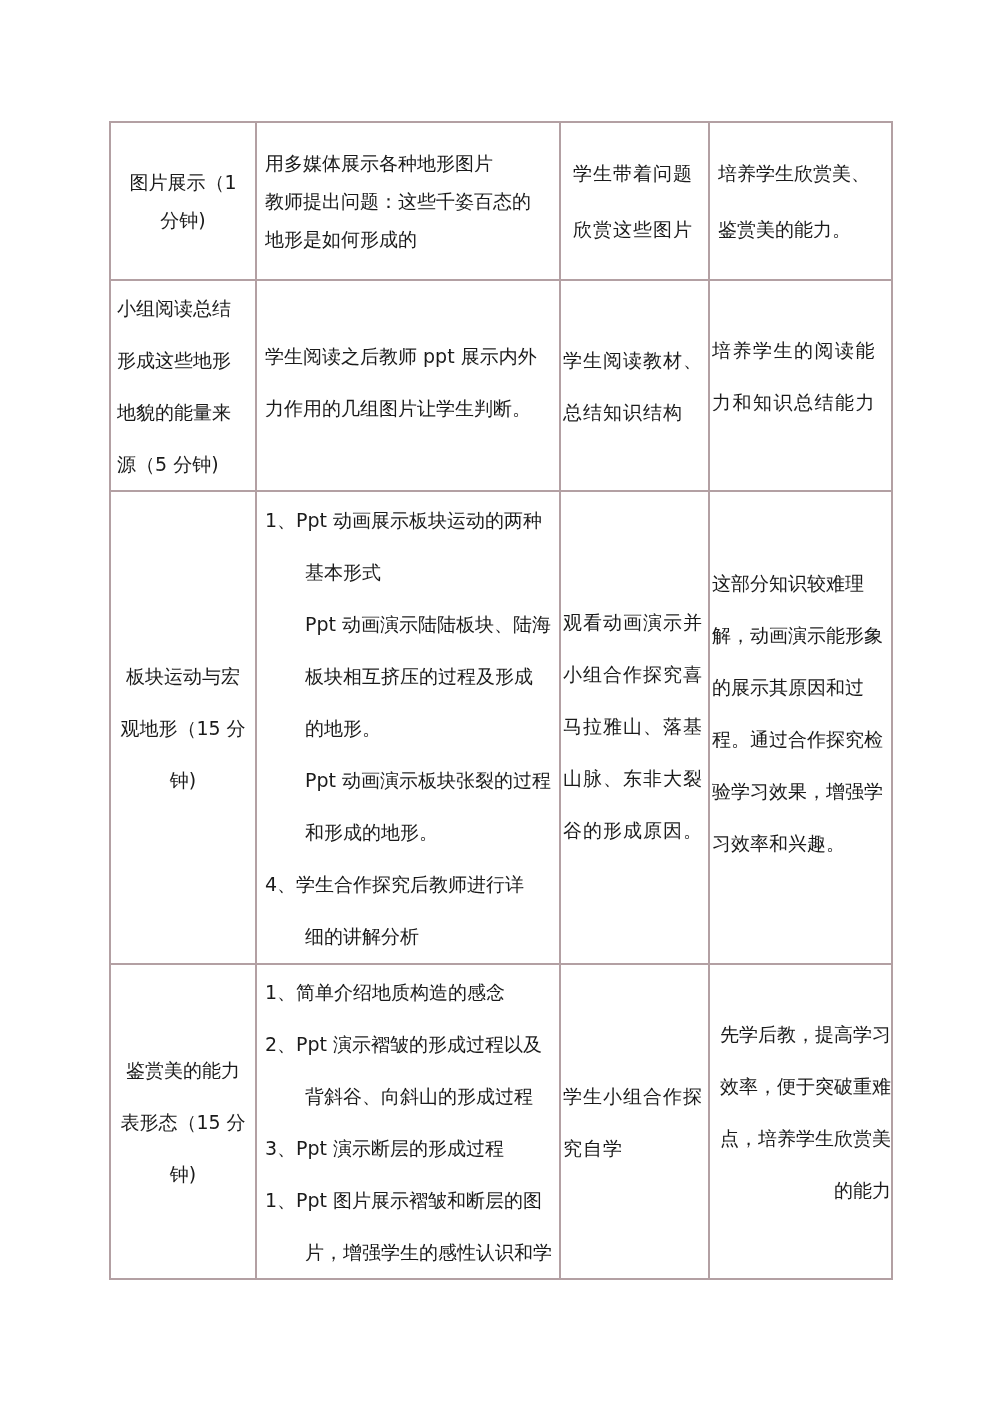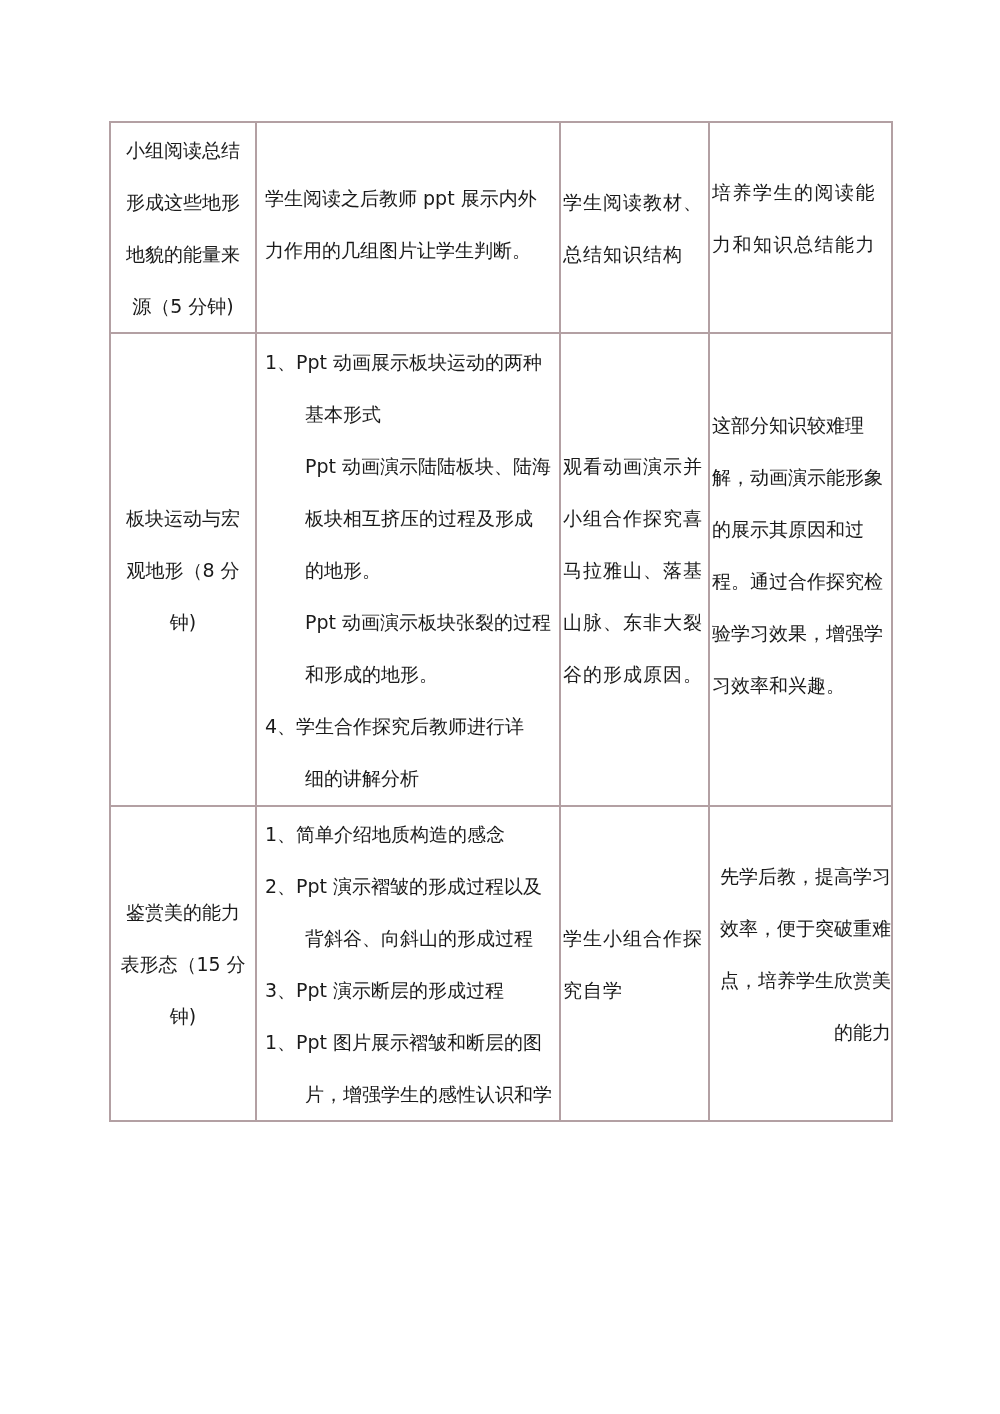--- a/index.html
+++ b/index.html
@@ -34,21 +34,21 @@
     col.c1 { width: 146px; }
     col.c2 { width: 304px; }
     col.c3 { width: 149px; }
     col.c4 { width: 183px; }
 
     .cell-stage {
       text-align: center;
       padding: 0 6px !important;
     }
     .cell-stage.left {
-      text-align: center;
+      text-align: left;
       padding-left: 6px !important;
     }
     .line { display: block; white-space: nowrap; }
     .indent { padding-left: 40px; }
     .hang { padding-left: 0; }
     .ptxt { padding-left: 8px !important; padding-right: 4px !important; }
     .stxt { padding-left: 2px !important; }
     .atxt { padding-left: 2px !important; letter-spacing: 1.5px; margin-left: 15px; }
     .row1 { height: 158px; }
     .row2 { height: 211px; }
@@ -65,20 +65,39 @@
 
 <table class="page-table">
   <colgroup>
     <col class="c1">
       <col class="c2">
       <col class="c3">
       <col class="c4">
   </colgroup>
   <tbody>
 
+    <tr class="row1">
+      <td class="cell-stage">
+        <span class="line">图片展示（1</span>
+        <span class="line">分钟)</span>
+      </td>
+      <td class="ptxt">
+        <span class="line">用多媒体展示各种地形图片</span>
+        <span class="line">教师提出问题：这些千姿百态的</span>
+        <span class="line">地形是如何形成的</span>
+      </td>
+      <td class="act" style="padding-left:12px;letter-spacing:1px;">
+        <span class="line">学生带着问题</span>
+        <span class="line">欣赏这些图片</span>
+      </td>
+      <td class="aim" style="padding-left:8px;">
+        <span class="line">培养学生欣赏美、</span>
+        <span class="line">鉴赏美的能力。</span>
+      </td>
+    </tr>
 
     <tr class="row2">
       <td class="cell-stage left">
         <span class="line">小组阅读总结</span>
         <span class="line">形成这些地形</span>
         <span class="line">地貌的能量来</span>
         <span class="line">源（5 分钟)</span>
       </td>
       <td class="ptxt" style="padding-bottom:8px;">
         <span class="line">学生阅读之后教师 ppt 展示内外</span>
@@ -90,35 +109,35 @@
       </td>
       <td class="aim atxt" style="padding-bottom:20px;">
         <span class="line">培养学生的阅读能</span>
         <span class="line">力和知识总结能力</span>
       </td>
     </tr>
 
     <tr class="row3">
       <td class="cell-stage">
         <span class="line">板块运动与宏</span>
-        <span class="line">观地形（8 分</span>
+        <span class="line">观地形（15 分</span>
         <span class="line">钟)</span>
       </td>
       <td class="ptxt">
         <span class="line hang">1、Ppt 动画展示板块运动的两种</span>
         <span class="line indent">基本形式</span>
         <span class="line indent">Ppt 动画演示陆陆板块、陆海</span>
         <span class="line indent">板块相互挤压的过程及形成</span>
         <span class="line indent">的地形。</span>
         <span class="line indent">Ppt 动画演示板块张裂的过程</span>
         <span class="line indent">和形成的地形。</span>
         <span class="line hang">4、学生合作探究后教师进行详</span>
         <span class="line indent">细的讲解分析</span>
       </td>
-      <td class="act stxt" style="letter-spacing:1px;">
+      <td class="act stxt" style="letter-spacing:1px;font-family:Liberation Mono, monospace;">
         <span class="line">观看动画演示并</span>
         <span class="line">小组合作探究喜</span>
         <span class="line">马拉雅山、落基</span>
         <span class="line">山脉、东非大裂</span>
         <span class="line">谷的形成原因。</span>
       </td>
       <td class="aim" style="padding-left:2px;padding-bottom:30px;">
         <span class="line">这部分知识较难理</span>
         <span class="line">解，动画演示能形象</span>
         <span class="line">的展示其原因和过</span>

